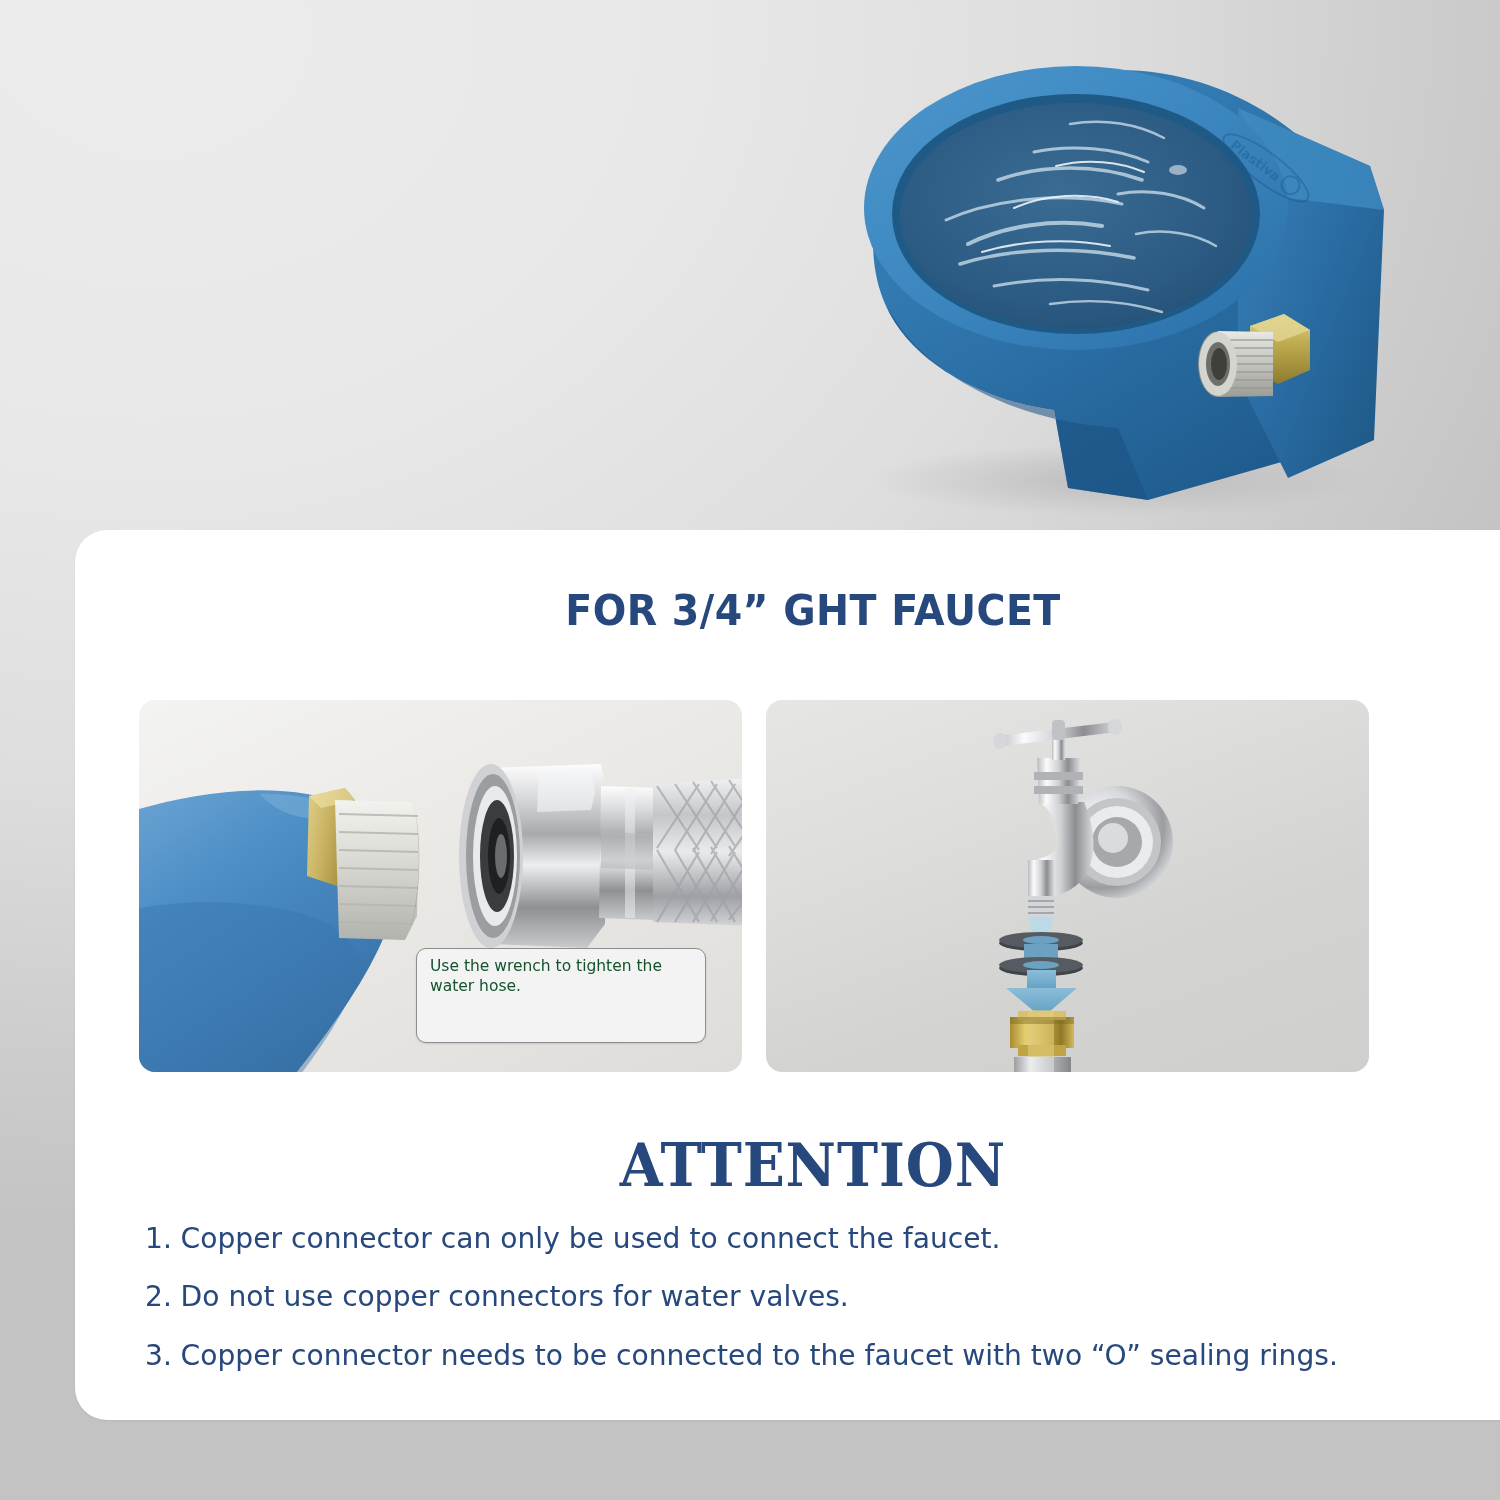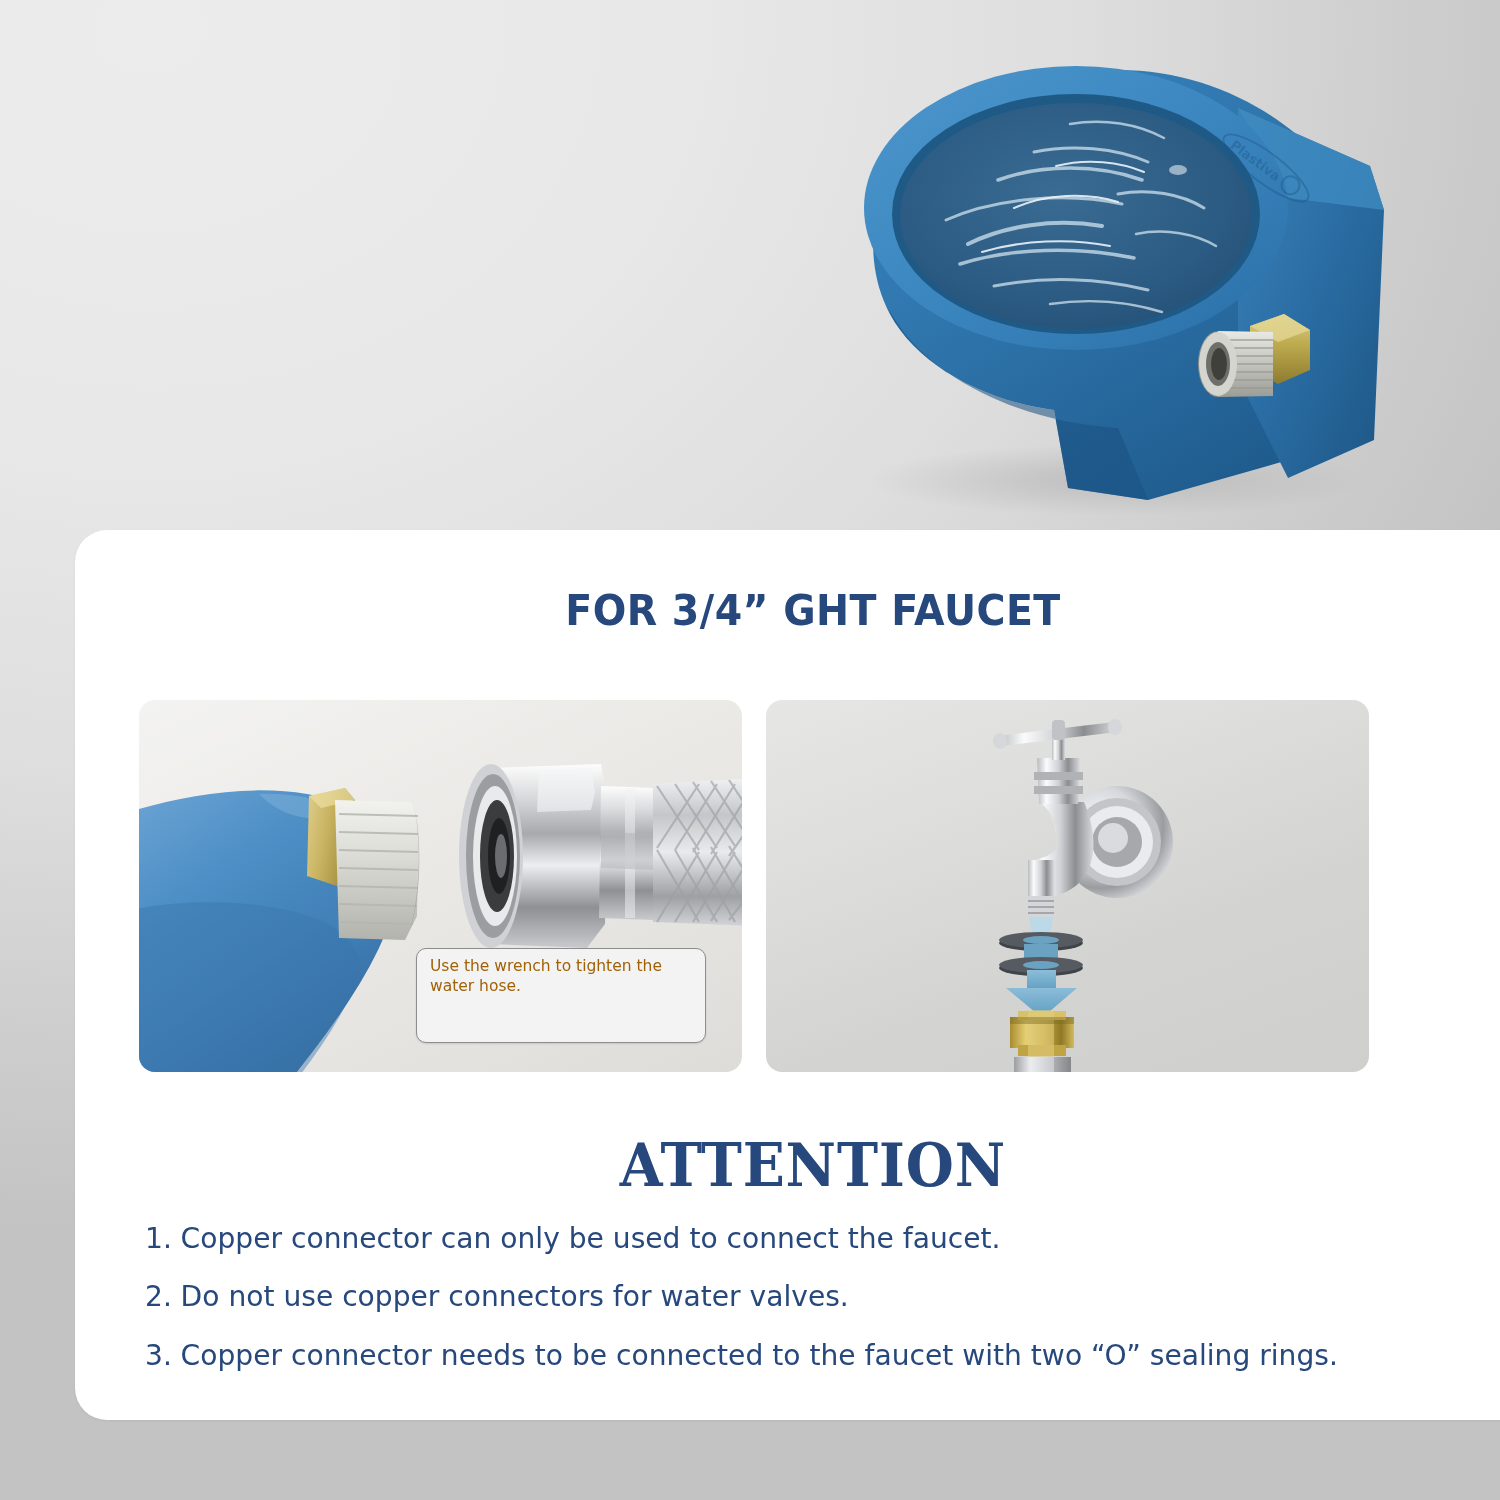--- a/index.html
+++ b/index.html
@@ -75,21 +75,21 @@
 
   
   .callout{
     position:absolute;left:277px;top:248px;width:288px;height:93px;
     background:#f3f3f3;border:1.6px solid #8d8d8d;border-radius:10px;
     box-shadow:0 1px 2px rgba(0,0,0,0.12);
   }
   .callout-text{
     position:absolute;left:13px;top:8px;width:262px;
     font-family:"DejaVu Sans","Liberation Sans",sans-serif;
-    font-size:15.5px;line-height:1.28;color:#a16207;
+    font-size:15.5px;line-height:1.28;color:#14532d;
   }
   .callout-wrench{position:absolute;left:108px;top:48px;width:168px;height:42px;}
 
   
   .attention{
     position:absolute;left:0;top:600px;width:100%;text-align:center;
     font-family:"DejaVu Serif","Liberation Serif",serif;
     font-weight:700;font-size:60px;letter-spacing:1px;color:#27487c;
     transform:scaleX(0.92);
   }

